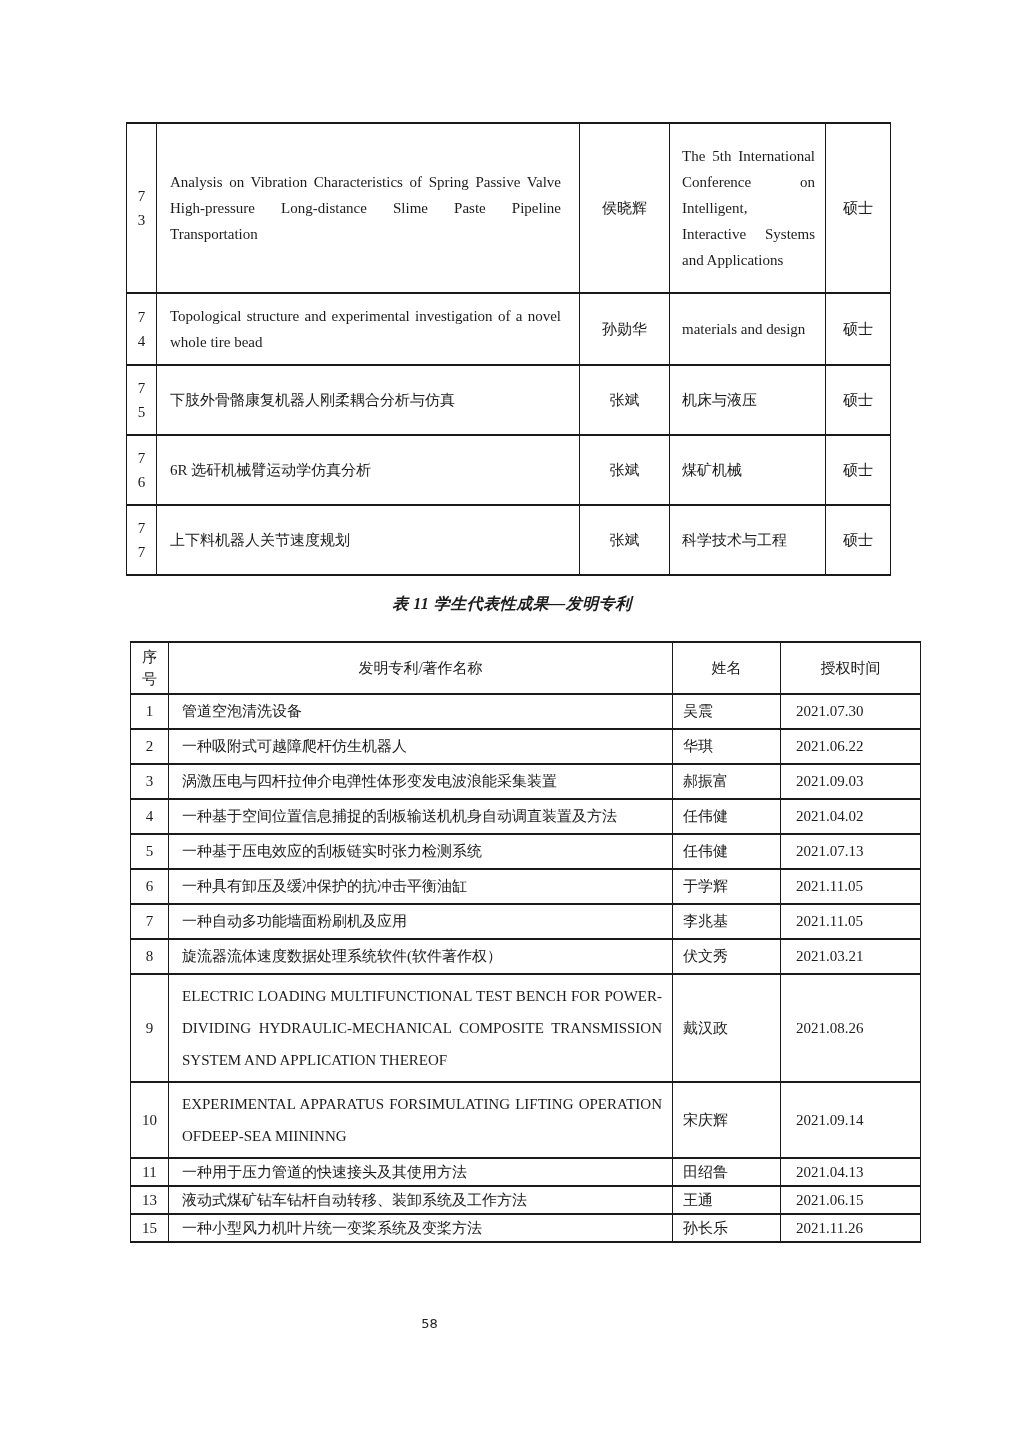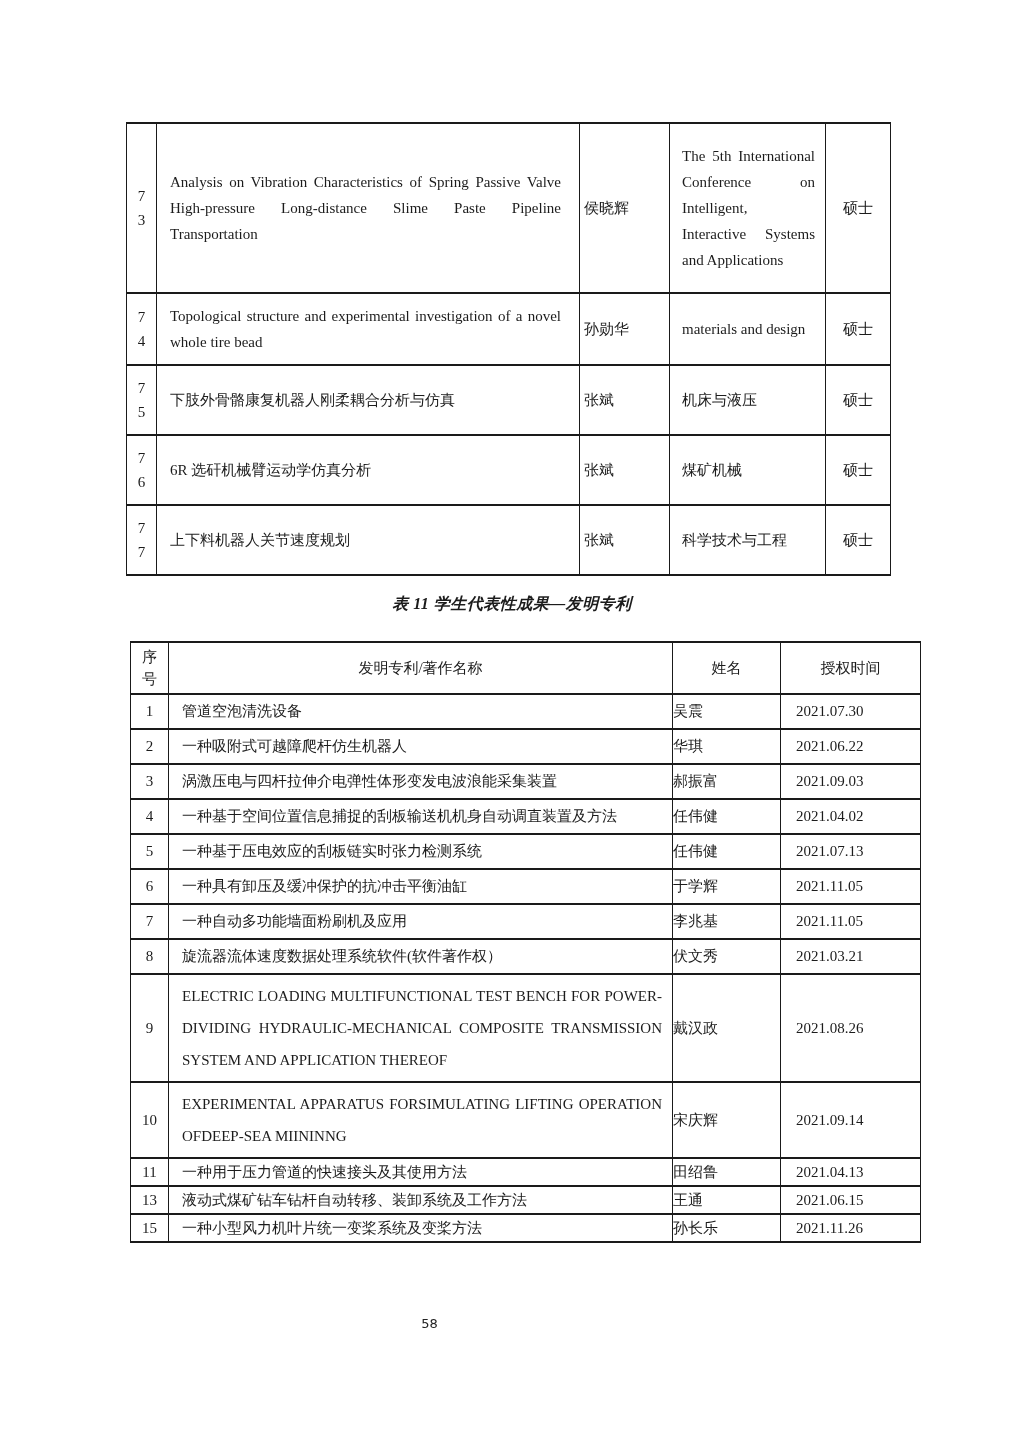--- a/index.html
+++ b/index.html
@@ -37,21 +37,21 @@
     width: 764px;
   }
   .table1 td { padding: 6px 8px; line-height: 26px; }
   .table1 .cell-no {
     text-align: center;
     white-space: pre-line;
     line-height: 24px;
     padding: 2px 2px;
   }
   .table1 .cell-title { text-align: justify; padding-left: 13px; padding-right: 18px; }
-  .table1 .cell-name { text-align: left; padding: 4px 4px; }
+  .table1 .cell-name { text-align: center; padding: 4px 4px; }
   .table1 .cell-venue { text-align: justify; padding-left: 12px; padding-right: 10px; margin-top: 9px; }
   .table1 .cell-degree { text-align: center; padding: 4px 2px; }
   .table1 tr.r-tall td { height: 170px; }
   .table1 tr.r-mid td { height: 72px; }
   .table1 tr.r-std td { height: 70px; }
 
   
   .caption {
     position: absolute;
     left: 0; top: 594px;
@@ -74,21 +74,21 @@
     text-align: center;
     height: 52px;
     line-height: 22px;
     padding: 3px 4px;
   }
   .table2 th.h-no { white-space: pre-line; }
   .table2 td { padding: 5px 6px; line-height: 23px; }
   .table2 .cell-no { text-align: center; padding-left: 2px; padding-right: 2px; }
   .table2 .cell-title { text-align: left; padding-left: 13px; padding-right: 10px; }
   .table2 .cell-title.justify { text-align: justify; line-height: 32px; }
-  .table2 .cell-name { text-align: left; padding-left: 0; }
+  .table2 .cell-name { text-align: left; padding-left: 10px; }
   .table2 .cell-date { text-align: left; padding-left: 15px; }
   .table2 tr.compact td { padding-top: 2px; padding-bottom: 2px; line-height: 22px; }
 
   
   .page-number {
     position: absolute;
     left: 0; top: 1316px;
     width: 859px;
     text-align: center;
     font-family: "DejaVu Sans", "Liberation Sans", sans-serif;

